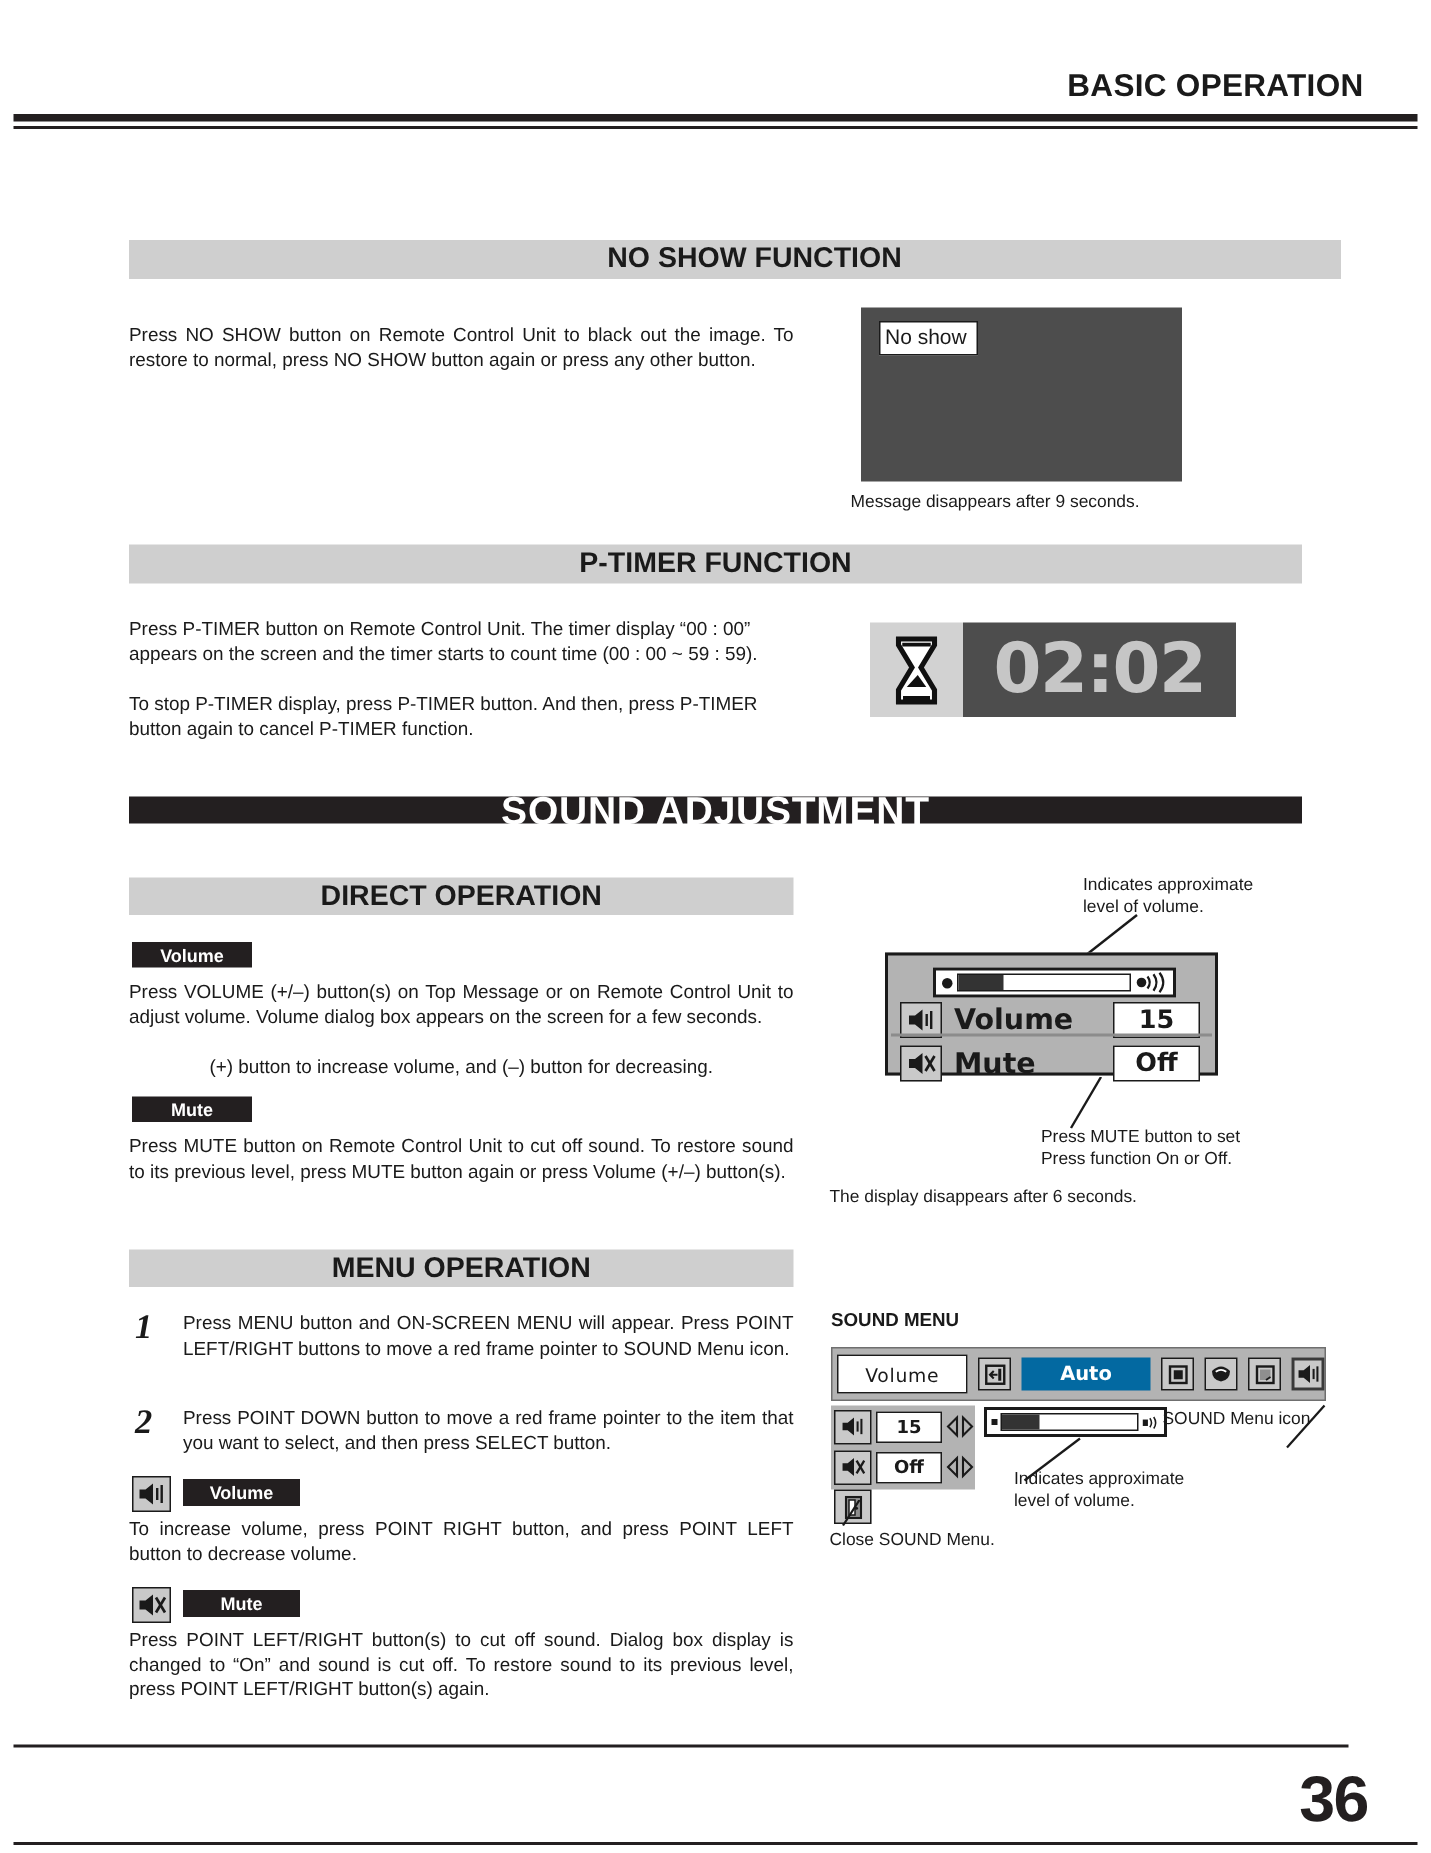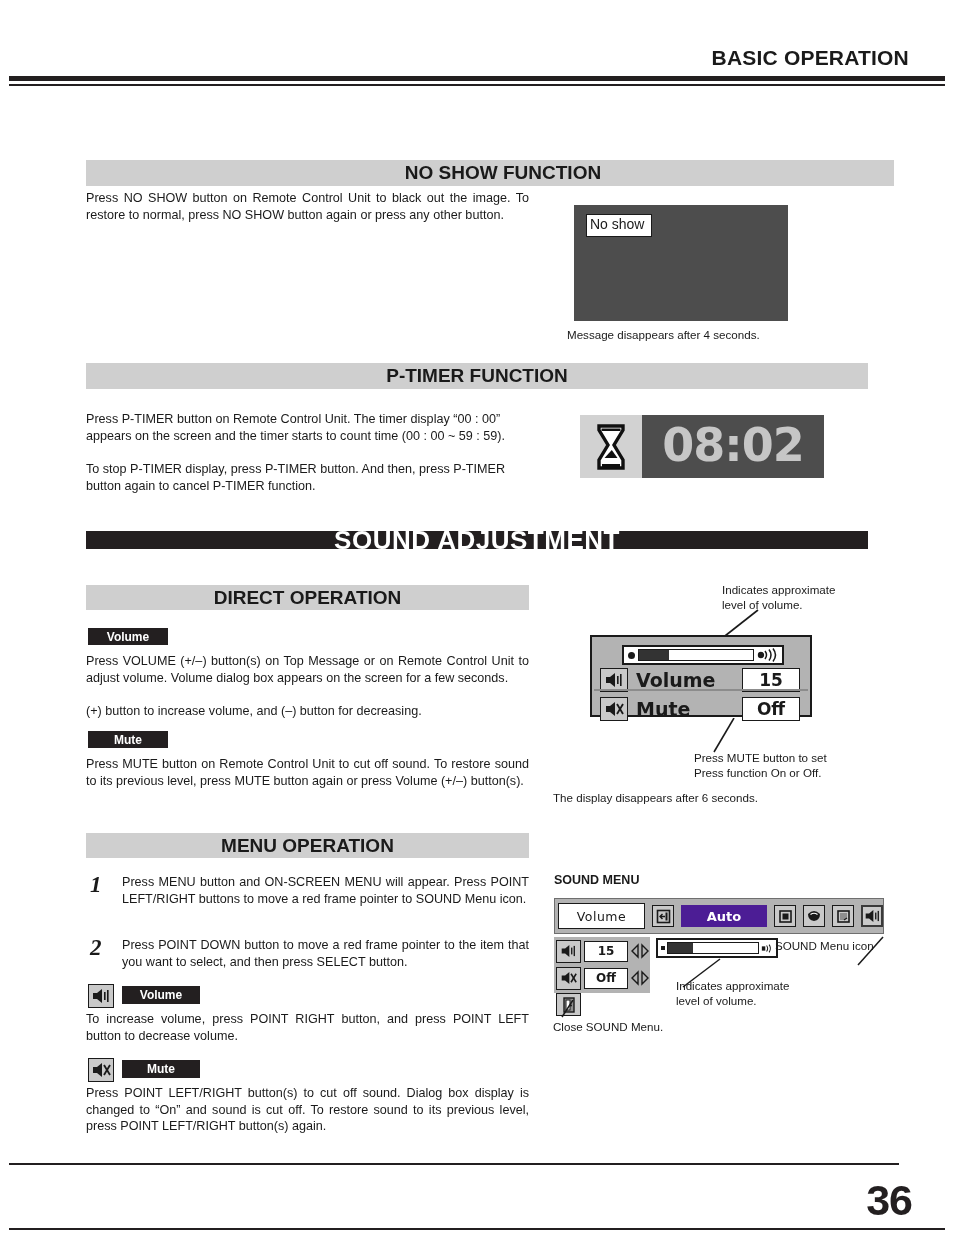--- a/index.html
+++ b/index.html
@@ -70,21 +70,21 @@
   }
 
   
   .para {
     position: absolute;
     font-size: 12.6px;
     line-height: 16.6px;
     text-align: justify;
     color: #1a1a1a;
   }
-  .para.nojust { text-align: left; }
+  .para.nojust { text-align: center; }
 
   .caption {
     position: absolute;
     font-size: 11.6px;
     line-height: 15px;
     color: #1a1a1a;
   }
 
   
   .pill {
@@ -270,21 +270,21 @@
     display: flex; align-items: center; justify-content: center;
     flex: 0 0 auto;
   }
   .sm-ic.sel {
     border: 2.5px solid #3a3a3a;
     background: #c9c9c9;
   }
   #sm-auto {
     width: 86px; height: 22px;
     margin-left: 7px;
-    background: #4c1d95;
+    background: #0369a1;
     color: #ffffff;
     font-family: "DejaVu Sans", sans-serif;
     font-weight: bold;
     font-size: 13px;
     display: flex; align-items: center; justify-content: center;
     flex: 0 0 auto;
   }
   #sm-body {
     position: relative;
     margin-top: 3px;
@@ -423,45 +423,45 @@
 <div id="page-header">
   <div class="title">BASIC OPERATION</div>
 </div>
 <div id="header-rule-thick"></div>
 <div id="header-rule-thin"></div>
 
 <div class="band-gray" style="left:86px; top:160px; width:782px; height:26px; font-size:19px;padding-left:26px;">
   <span>NO SHOW FUNCTION</span>
 </div>
 
-<div class="para" style="left:86px; top:190px; width:443px;">Press NO SHOW button on Remote Control Unit to black out the image.  To restore to normal, press NO SHOW button again or press any other button.</div>
+<div class="para" style="left:86px; top:215px; width:443px;">Press NO SHOW button on Remote Control Unit to black out the image.  To restore to normal, press NO SHOW button again or press any other button.</div>
 
 <div id="noshow-screen">
   <div id="noshow-msg">No show</div>
 </div>
 
-<div class="caption" style="left:567px; top:327px; width:300px;">Message disappears after 4 seconds.</div>
+<div class="caption" style="left:567px; top:327px; width:300px;">Message disappears after 9 seconds.</div>
 
 <div class="band-gray" style="left:86px; top:363px; width:782px; height:26px; font-size:19px;">
   <span>P-TIMER FUNCTION</span>
 </div>
 
 <div class="para" style="left:86px; top:411px; width:450px; text-align:left;">Press P-TIMER button on Remote Control Unit.  The timer display “00 : 00” appears on the screen and the timer starts to count time (00 : 00 ~ 59 : 59).</div>
 <div class="para" style="left:86px; top:461px; width:450px; text-align:left;">To stop P-TIMER display, press P-TIMER button.  And then, press P-TIMER button again to cancel P-TIMER function.</div>
 
 <div id="ptimer-box">
   <div id="ptimer-hourglass">
     <svg width="30" height="46" viewBox="0 0 30 46" aria-hidden="true">
       <path d="M3 2 H27 L27 6 L18 21 L27 36 L27 44 H3 L3 36 L12 21 L3 6 Z" fill="#ffffff" stroke="#101010" stroke-width="3.4" stroke-linejoin="miter"></path>
       <path d="M6 40 H24 L24 43 H6 Z" fill="#101010"></path>
       <path d="M8.5 34 L21.5 34 L15.8 26 Z" fill="#101010"></path>
       <path d="M5.5 4.5 H24.5 L24.5 7 H5.5 Z" fill="#101010"></path>
     </svg>
   </div>
-  <div id="ptimer-digits">08:02</div>
+  <div id="ptimer-digits">02:02</div>
 </div>
 
 <div class="band-black" style="left:86px; top:531px; width:782px; height:18px; font-size:26px; letter-spacing:.5px;">
   <span>SOUND ADJUSTMENT</span>
 </div>
 
 <div class="band-gray" style="left:86px; top:585px; width:443px; height:25px; font-size:19px;">
   <span>DIRECT OPERATION</span>
 </div>
 

